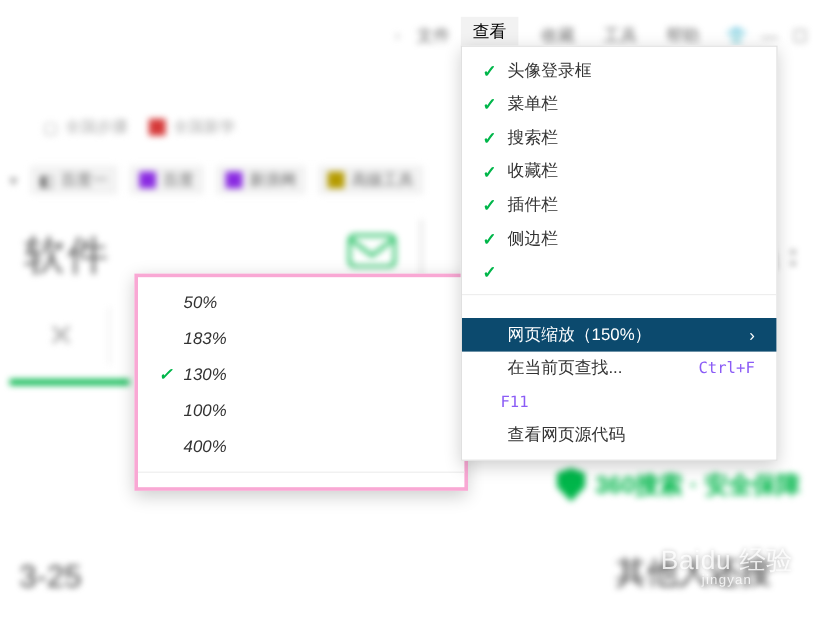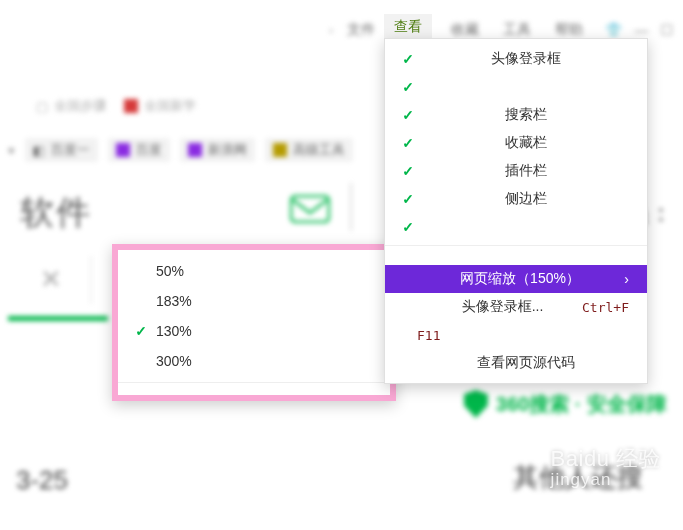--- a/index.html
+++ b/index.html
@@ -201,21 +201,21 @@
     inset: 0;
   }
 
   
   .view-menu-tab {
     position: absolute;
     top: 14px;
     left: 384px;
     padding: 4px 10px;
     background: #f2f2f2;
-    color: #4d7c0f;
+    color: #000000;
     font-size: 14px;
   }
 
   .view-menu {
     position: absolute;
     top: 38px;
     left: 384px;
     width: 262px;
     background: #fff;
     box-shadow: 0 4px 14px rgba(0,0,0,.2);
@@ -235,53 +235,53 @@
     width: 18px;
     color: #00b64a;
     font-weight: bold;
     font-size: 14px;
     display: inline-flex;
     justify-content: center;
   }
   .vm-label {
     flex: 1;
     padding-left: 6px;
-    text-align: center;
   }
   .vm-shortcut {
-    color: #7f1d1d;
+    color: #8b5cf6;
     font-size: 13px;
     font-family: Consolas, monospace;
   }
   .vm-sep {
     height: 1px;
     background: #eee;
     margin: 4px 0;
   }
   .vm-item.highlight {
-    background: #6d28d9;
+    background: #0c4a6e;
     color: #fff;
     margin-top: 19px;
   }
   .vm-item.highlight .vm-check { color: #fff; }
   .vm-arrow {
     font-size: 14px;
     width: 12px;
     text-align: right;
   }
 
   .zoom-submenu {
     position: absolute;
-    top: 244px;
+    top: 228px;
     left: 112px;
     width: 272px;
     background: #fff;
     box-shadow: 0 4px 14px rgba(0,0,0,.2);
-    border: 6px solid #f9a8d4;
+    border: 3px solid #f9a8d4;
     padding: 6px 0;
+    font-style: italic;
   }
   .zs-item {
     display: flex;
     align-items: center;
     padding: 5px 18px 5px 14px;
     font-size: 14px;
     color: #333;
     min-height: 20px;
   }
   .zs-check {
@@ -308,23 +308,23 @@
     bottom: 40px;
     right: 22px;
     color: rgba(255,255,255,0.8);
     font-size: 22px;
     font-weight: 400;
     text-shadow: 0 0 4px rgba(0,0,0,.25);
     pointer-events: none;
     letter-spacing: 0.5px;
   }
   .watermark .sub {
-    font-size: 17px;
+    font-size: 11px;
     display: block;
-    text-align: left;
+    text-align: center;
     margin-top: -4px;
     letter-spacing: 1px;
   }
 
 </style>
 </head>
 <body>
 
 <div class="bg-layer">
 
@@ -424,34 +424,39 @@
         <div class="zs-item">
           <span class="zs-check"></span>
           <span class="zs-label">183%</span>
         </div>
         <div class="zs-item">
           <span class="zs-check">✓</span>
           <span class="zs-label">130%</span>
         </div>
         <div class="zs-item">
           <span class="zs-check"></span>
-          <span class="zs-label">300%</span>
+          <span class="zs-label">100%</span>
+        </div>
+        <div class="zs-item">
+          <span class="zs-check"></span>
+          <span class="zs-label">400%</span>
         </div>
       </div>
     <div class="zs-sep"></div>
   </div>
 
   <div class="view-menu">
     <div id="checked-items">
         <div class="vm-item">
           <span class="vm-check">✓</span>
           <span class="vm-label">头像登录框</span>
         </div>
         <div class="vm-item">
           <span class="vm-check">✓</span>
+          <span class="vm-label">菜单栏</span>
         </div>
         <div class="vm-item">
           <span class="vm-check">✓</span>
           <span class="vm-label">搜索栏</span>
         </div>
         <div class="vm-item">
           <span class="vm-check">✓</span>
           <span class="vm-label">收藏栏</span>
         </div>
         <div class="vm-item">
@@ -467,21 +472,21 @@
         </div>
       </div>
     <div class="vm-sep"></div>
     <div class="vm-item highlight">
       <span class="vm-check"></span>
       <span class="vm-label">网页缩放（150%）</span>
       <span class="vm-arrow">›</span>
     </div>
     <div class="vm-item">
       <span class="vm-check"></span>
-      <span class="vm-label">头像登录框...</span>
+      <span class="vm-label">在当前页查找...</span>
       <span class="vm-shortcut">Ctrl+F</span>
     </div>
     <div class="vm-item">
       <span class="vm-check"></span>
       <span class="vm-shortcut">F11</span>
     </div>
     <div class="vm-item">
       <span class="vm-check"></span>
       <span class="vm-label">查看网页源代码</span>
     </div>

